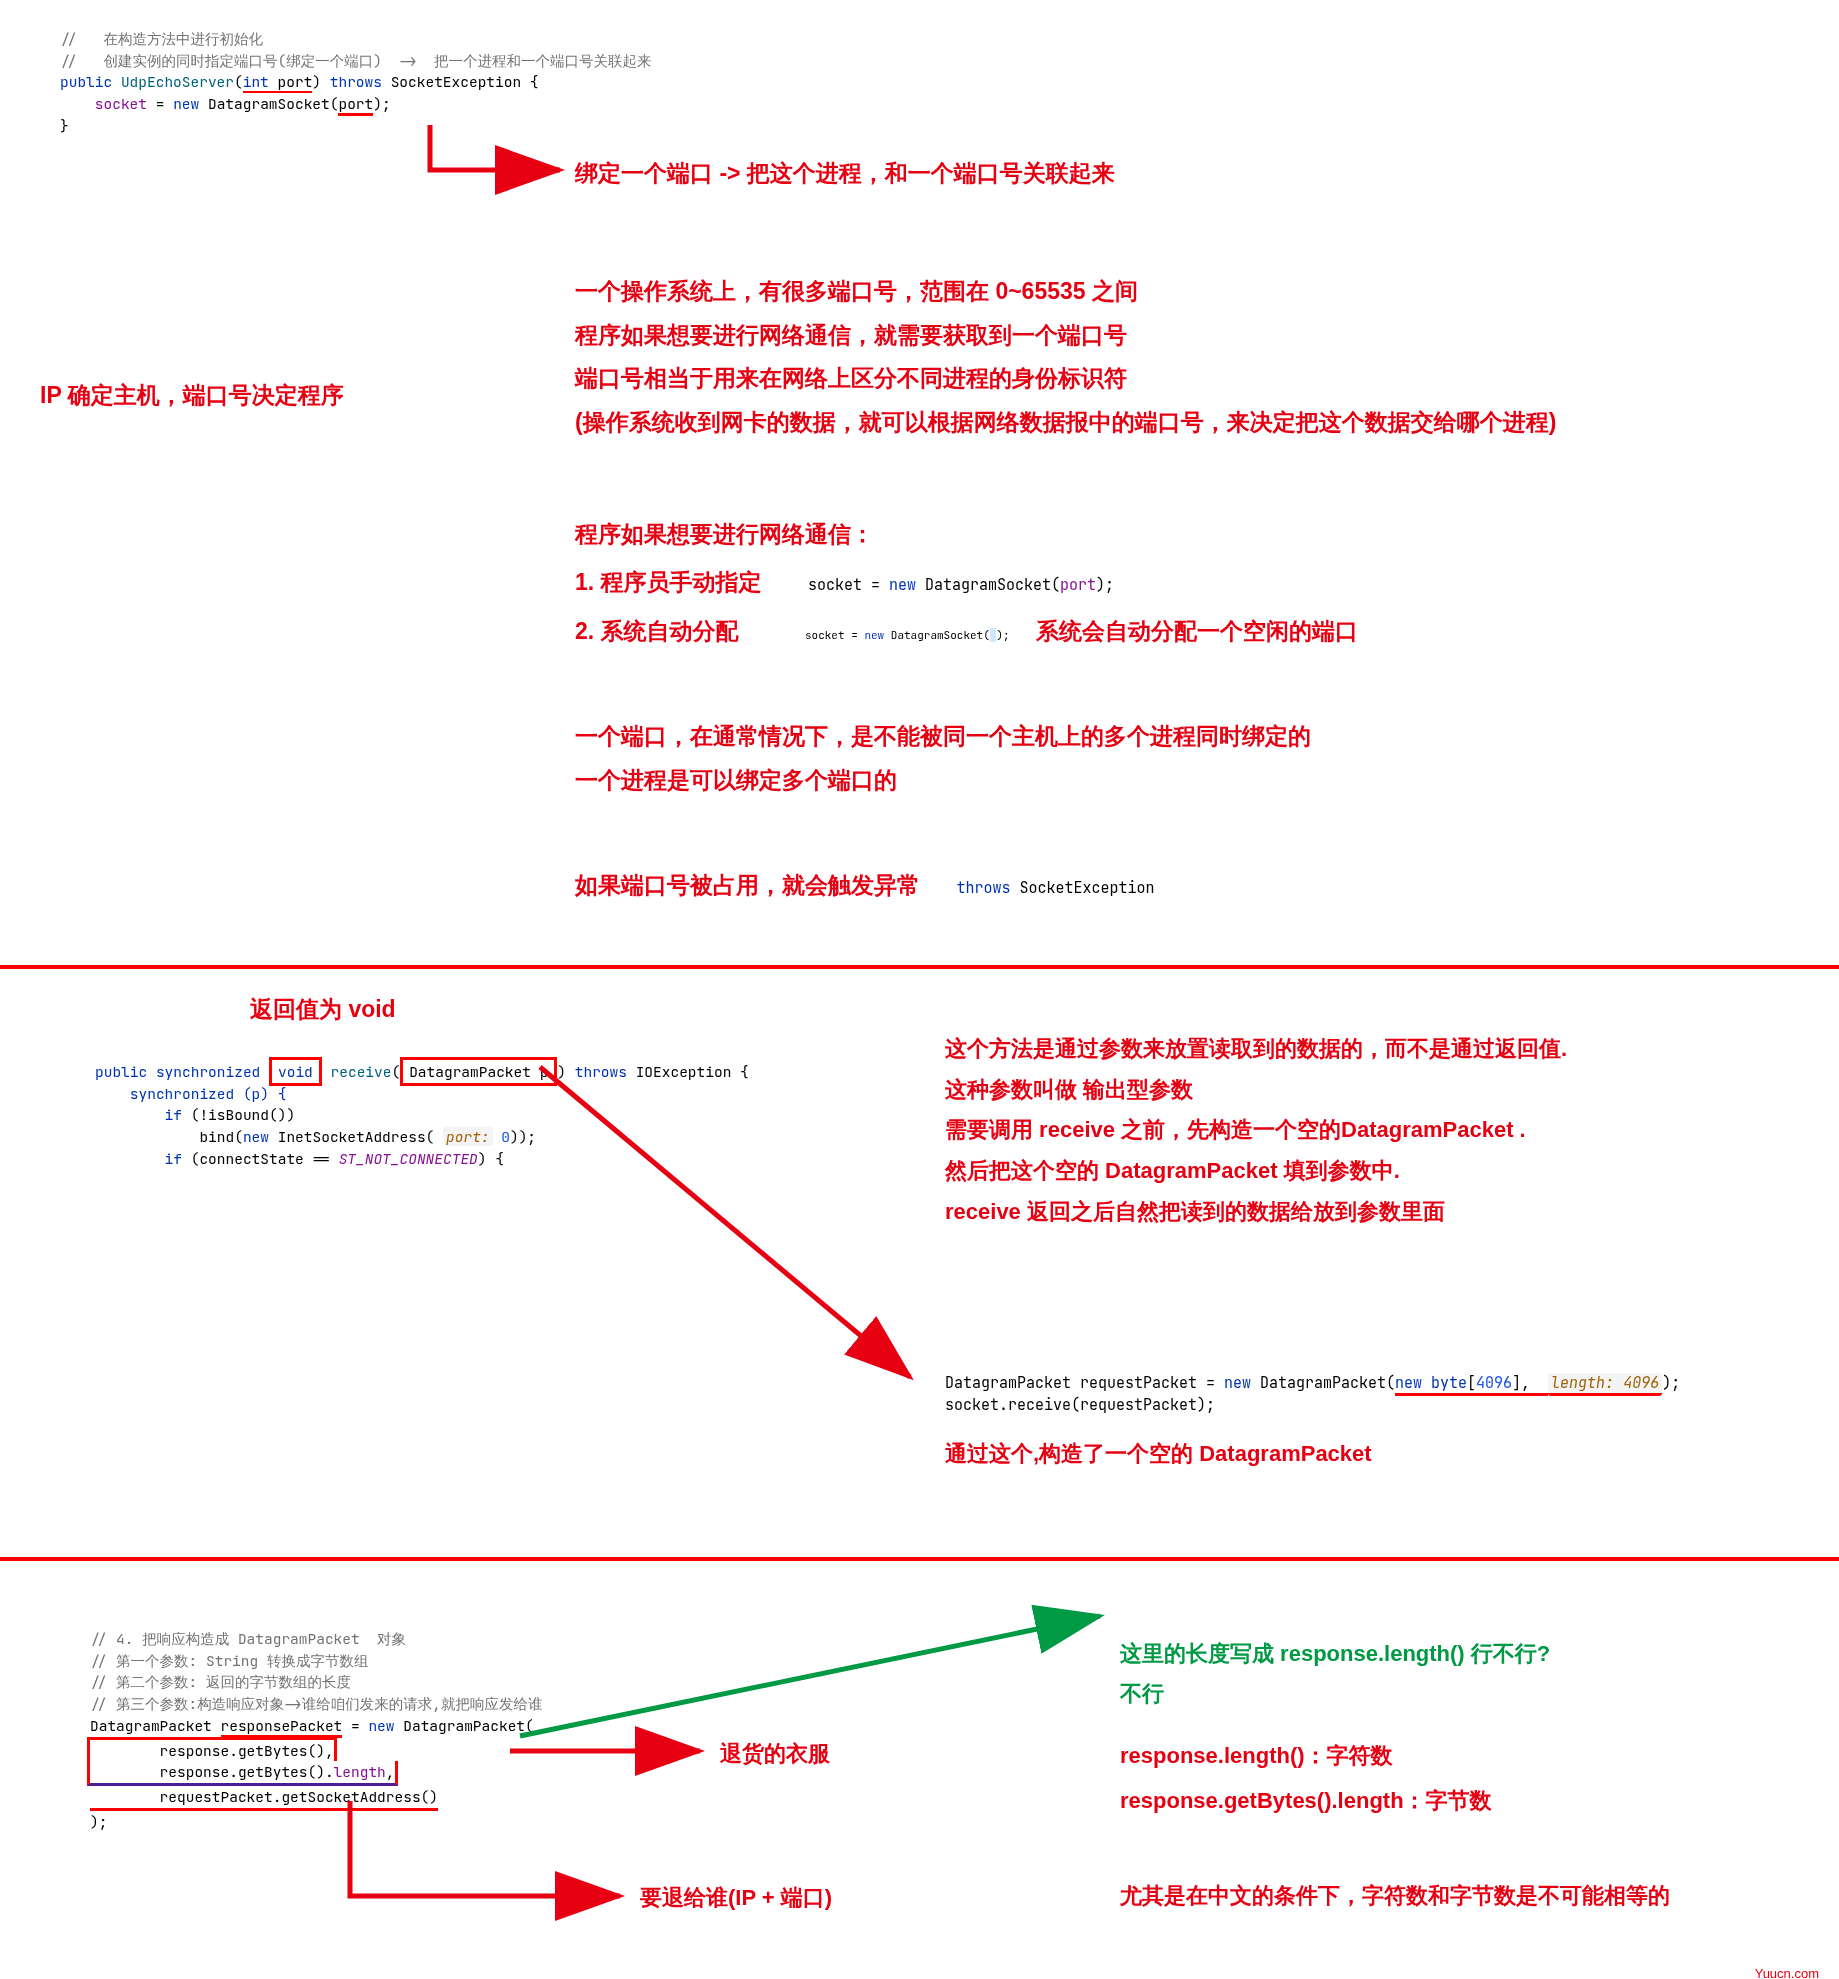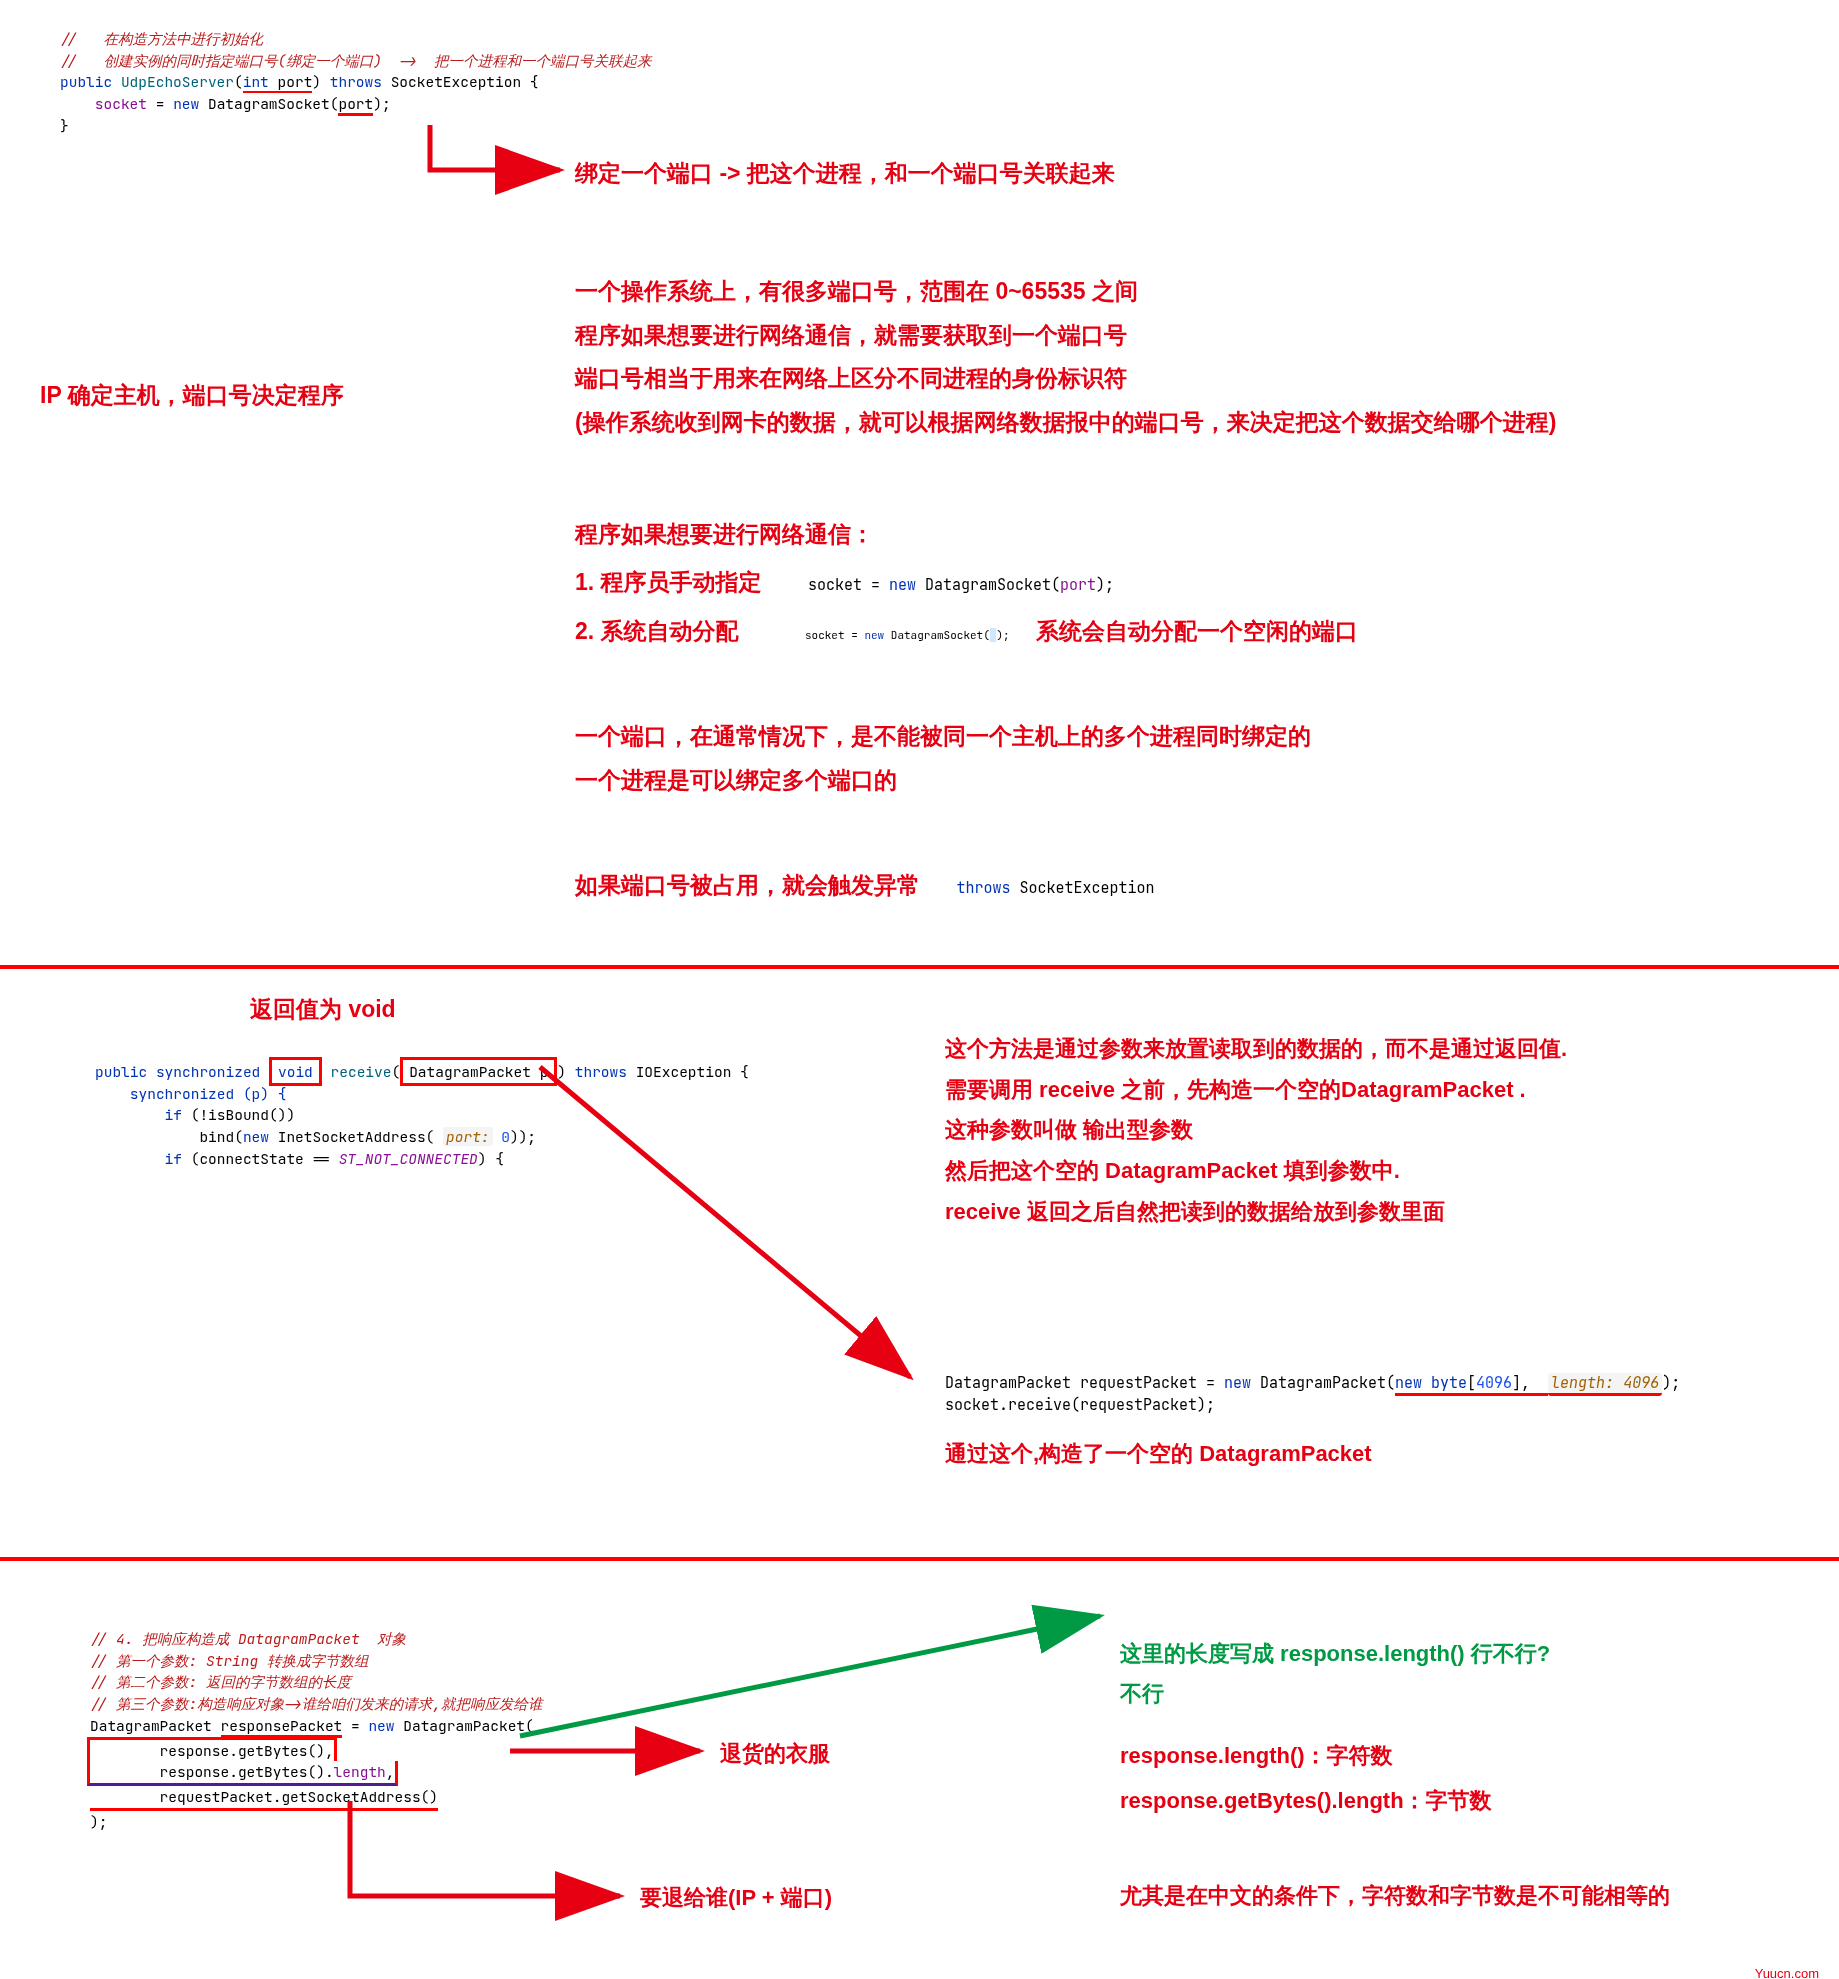--- a/index.html
+++ b/index.html
@@ -3,21 +3,21 @@
 <meta charset="utf-8">
 <style>
   * { box-sizing: border-box; margin: 0; padding: 0; }
   body {
     background: #ffffff;
     font-family: "Microsoft YaHei", "PingFang SC", sans-serif;
     width: 1839px;
     position: relative;
   }
   .mono { font-family: "JetBrains Mono", "Consolas", "Courier New", monospace; font-size: 14.5px; line-height: 1.5; white-space: pre; }
-  .comment { color: #b91c1c; font-style: italic; }
+  .comment { color: #737373; }
   .kw { color: #0033b3; }
   .mth { color: #00627a; }
   .num { color: #1750eb; }
   .var { color: #871094; }
   .param-hint { color: #a16207; background:#f4f4f4; padding:0 3px; border-radius:3px; font-style: italic;}
   .red { color: #e60012; font-weight: bold; }
   .green { color: #009944; font-weight: bold; margin-top: 38px; }
   svg.overlay { position: absolute; top: 0; left: 0; pointer-events: none; }
   .hr-red { border: none; border-top: 4px solid #ff0000; width: 100%; }
   .section { position: relative; }
@@ -88,22 +88,22 @@
         <span><span class="kw">if</span> <span>(!isBound())</span></span>
             <span><span>bind(</span><span class="kw">new</span> <span>InetSocketAddress( </span><span class="param-hint">port:</span> <span class="num">0</span><span>));</span></span>
         <span><span class="kw">if</span> <span>(connectState == </span><span class="var" style="font-style:italic">ST_NOT_CONNECTED</span><span>) {</span></span></div>
 
   <svg class="overlay" width="1839" height="540">
     <line x1="540" y1="98" x2="910" y2="408" stroke="#e60012" stroke-width="5" marker-end="url(#ah-red)"></line>
   </svg>
 
   <div style="position:absolute; left:945px; top:60px; font-size:22px; line-height:1.85;">
     <div class="red">这个方法是通过参数来放置读取到的数据的，而不是通过返回值.</div>
+    <div class="red">这种参数叫做 输出型参数</div>
     <div class="red">需要调用 receive 之前，先构造一个空的DatagramPacket .</div>
-    <div class="red">这种参数叫做 输出型参数</div>
     <div class="red">然后把这个空的 DatagramPacket 填到参数中.</div>
     <div class="red">receive 返回之后自然把读到的数据给放到参数里面</div>
   </div>
 
   <div class="mono" style="position:absolute; left:945px; top:380px; font-size:15px;">
 <span><span>DatagramPacket requestPacket = </span><span class="kw">new</span><span> DatagramPacket(</span><span style="border-bottom:3px solid red;"><span class="kw">new byte</span><span>[</span><span class="num">4096</span><span>],  </span></span><span class="param-hint" style="border-bottom:3px solid red;"><span>length:</span><span> 4096</span></span><span>);</span></span>
 <span>socket.receive(requestPacket);</span></div>
 
   <div class="red" style="position:absolute; left:945px; top:470px; font-size:22px;">通过这个,构造了一个空的 DatagramPacket</div>
 </div>

